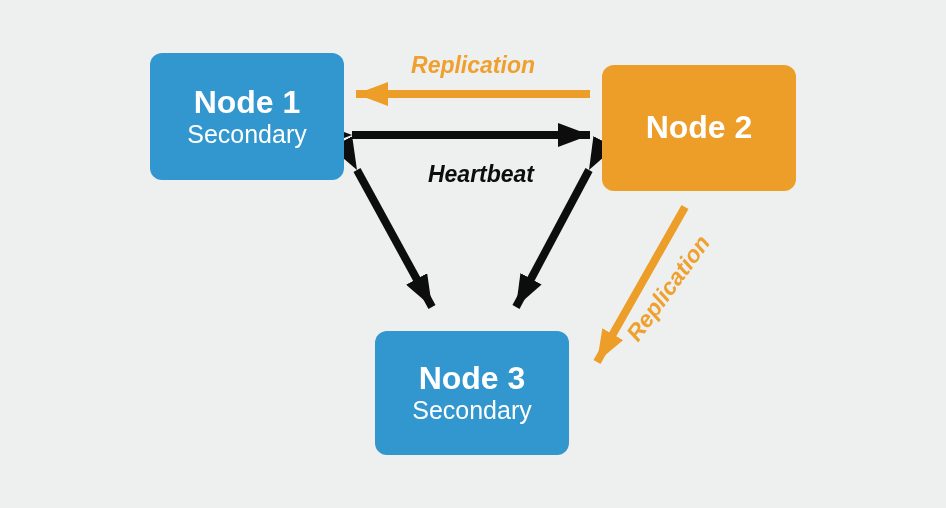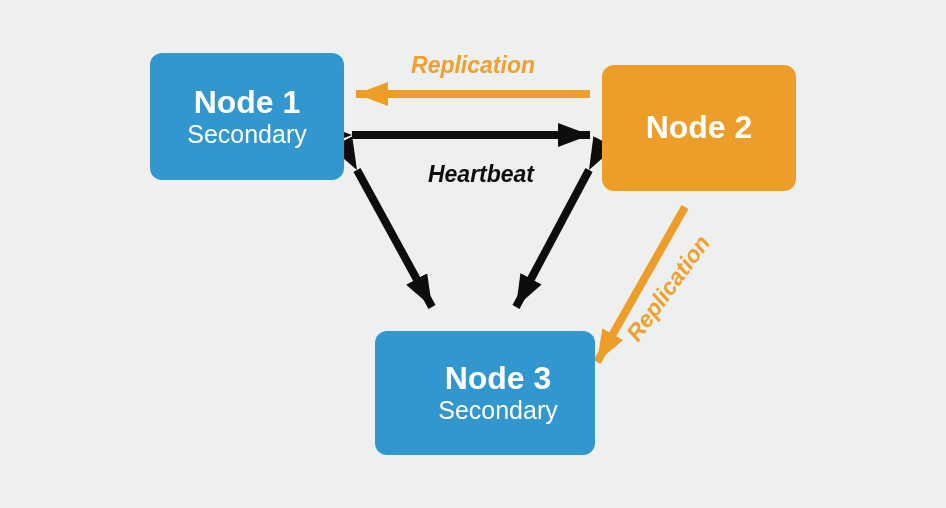--- a/index.html
+++ b/index.html
@@ -44,21 +44,21 @@
     line-height: 1.1;
   }
   .node-role {
     font-size: 25px;
     font-weight: normal;
     line-height: 1.15;
     text-align: center;
   }
   #node-1 { left: 150px; top: 53px;  width: 194px; height: 127px; background: #3197CE; }
   #node-2 { left: 602px; top: 53px;  width: 194px; height: 126px; background: #EC9E28; margin-top: 12px; }
-  #node-3 { left: 375px; top: 331px; width: 194px; height: 124px; background: #3197CE; padding-left: 26px; }
+  #node-3 { left: 375px; top: 331px; width: 194px; height: 124px; background: #3197CE; }
 
   .edge-label {
     position: absolute;
     font-size: 23px;
     font-weight: bold;
     font-style: italic;
     text-align: center;
     line-height: 26px;
     white-space: nowrap;
   }

